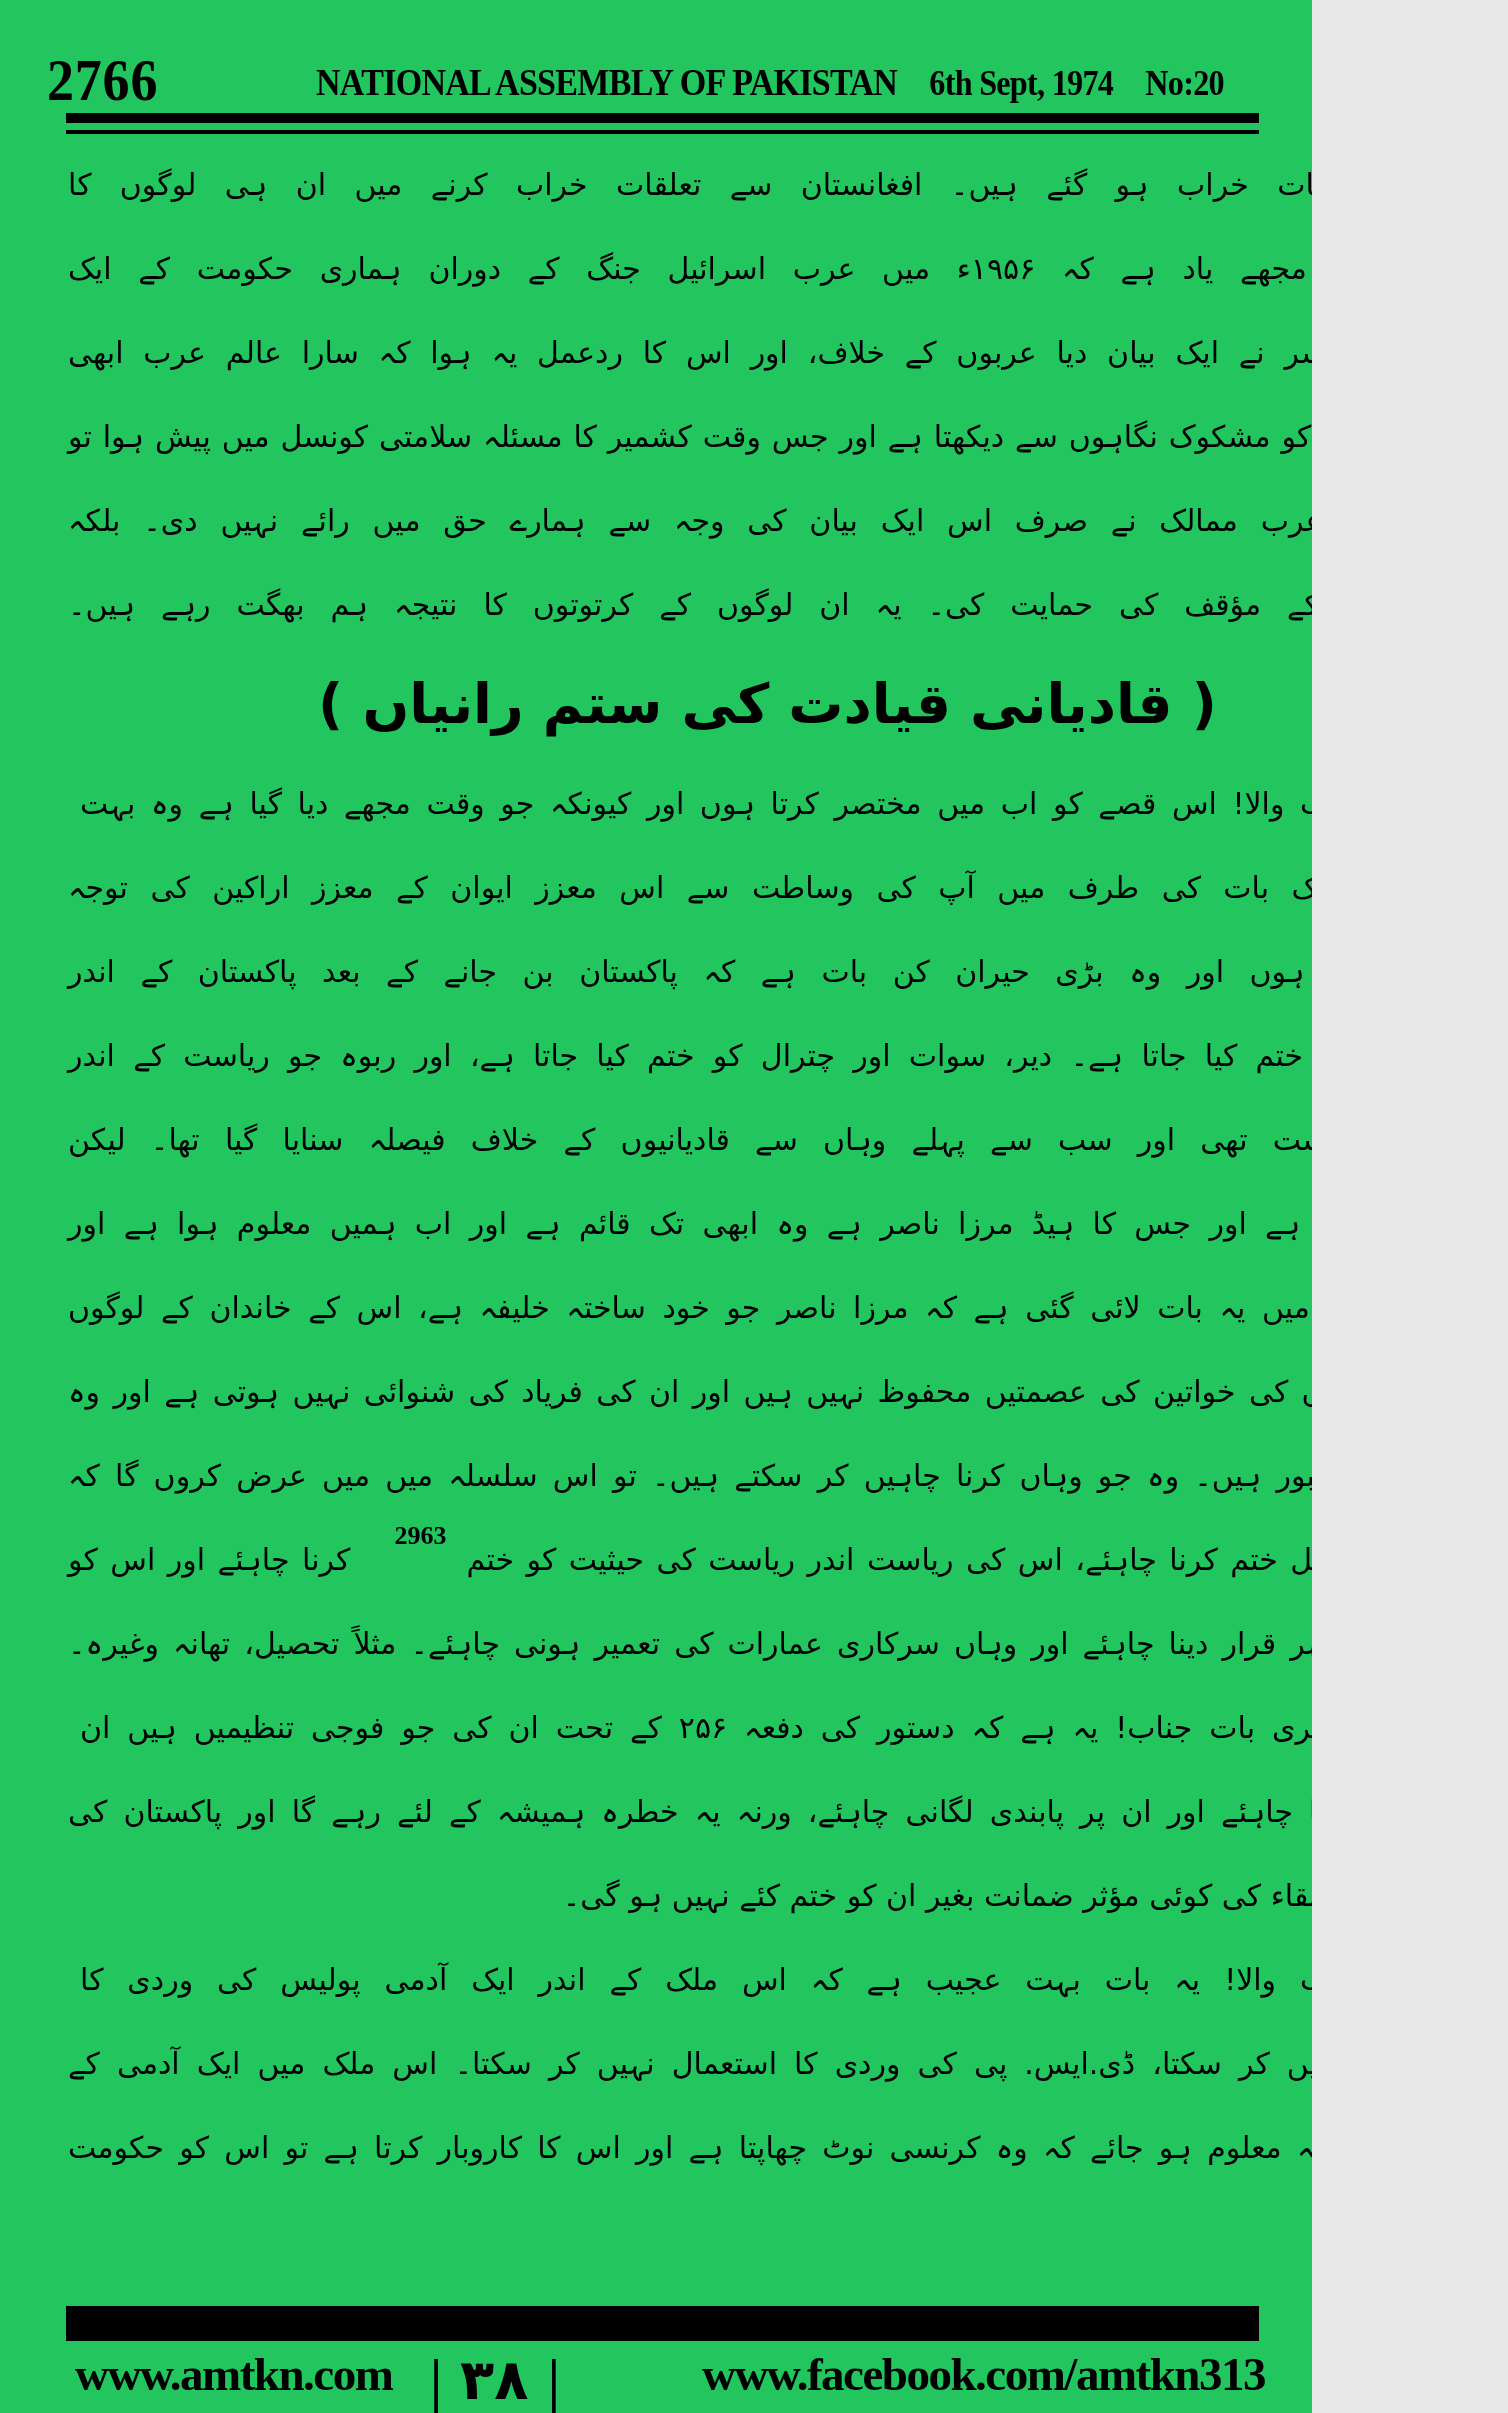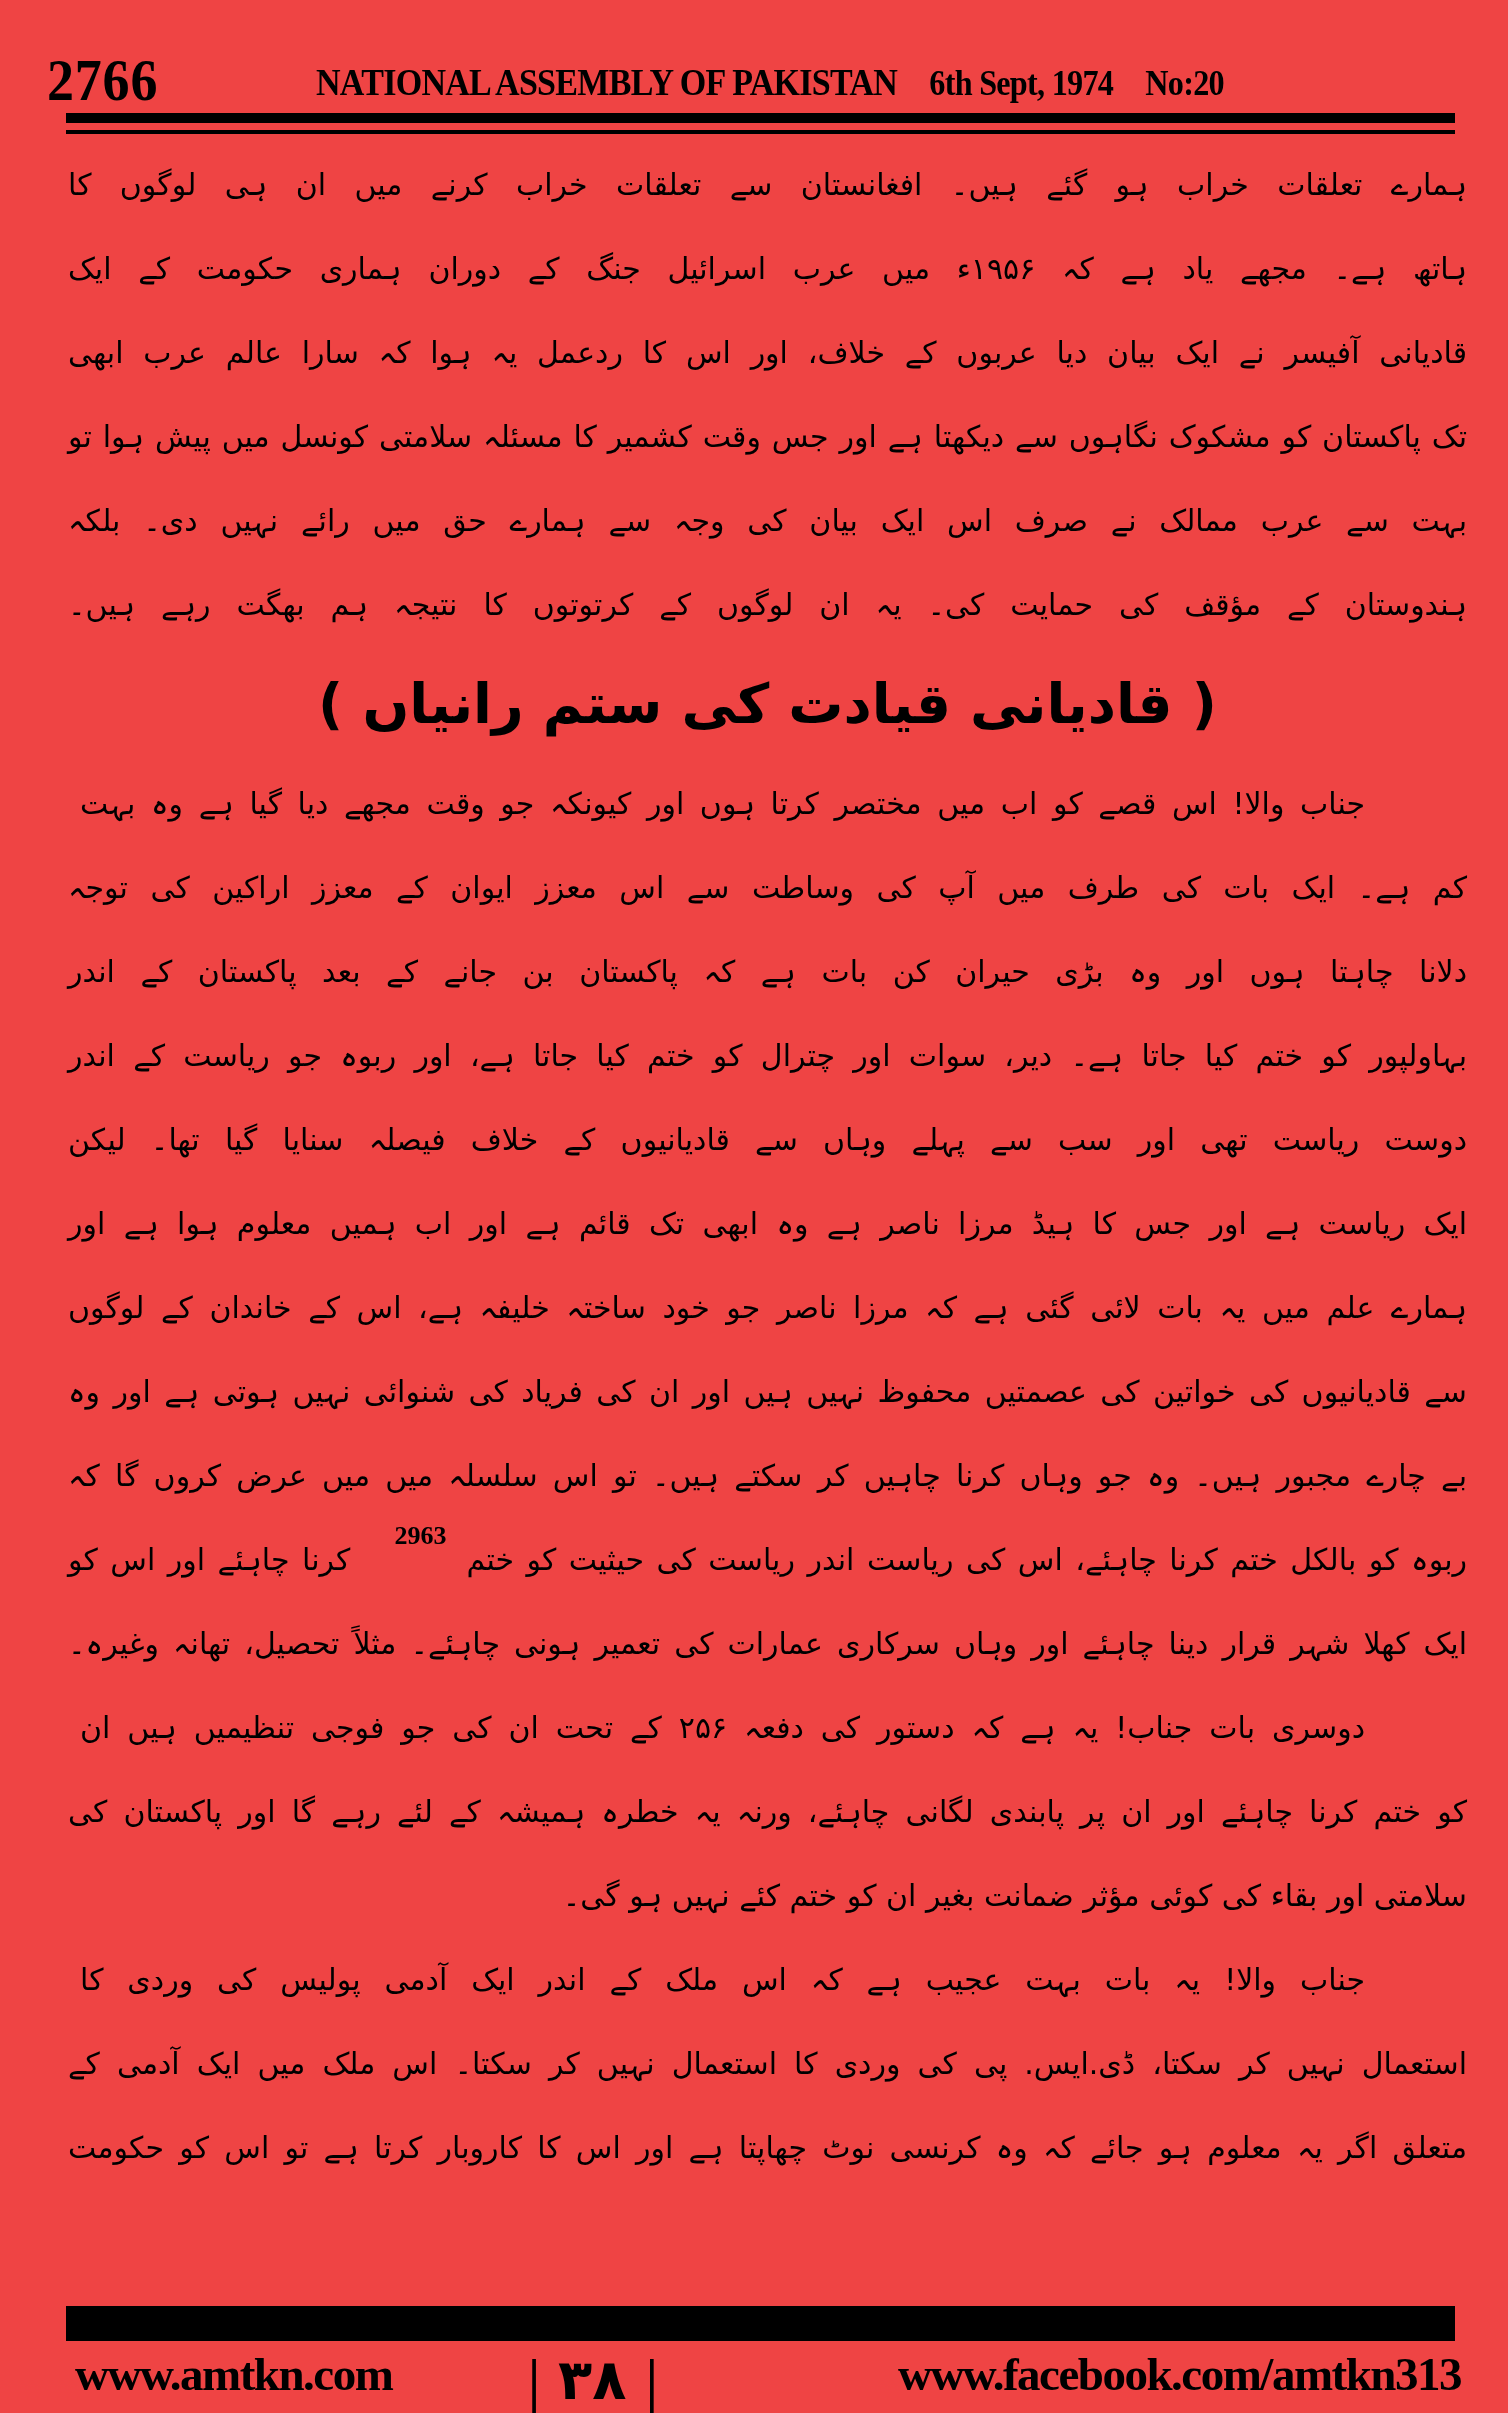--- a/index.html
+++ b/index.html
@@ -1,19 +1,19 @@
 <!DOCTYPE html>
 <html lang="en" style="font-size:12px"><head>
 <meta charset="utf-8">
 <style>
   html,body{margin:0;padding:0;background:#e8e8e8;}
   .page{
     position:relative;
-    width:1508px;height:2413px;
-    background:#ef4444;
+    width:1312px;height:2413px;
+    background:#22c55e;
     color:#000;
     overflow:hidden;
     font-family:"DejaVu Sans",sans-serif;
   }
   
   .hdr{position:absolute;top:47px;left:41px;right:41px;height:68px;}
   .hdr-pageno{
     position:absolute;left:6px;top:0;
     font-family:"Liberation Serif",serif;font-weight:bold;
     font-size:54px;letter-spacing:0.8px;transform:scaleY(1.08);transform-origin:top left;

